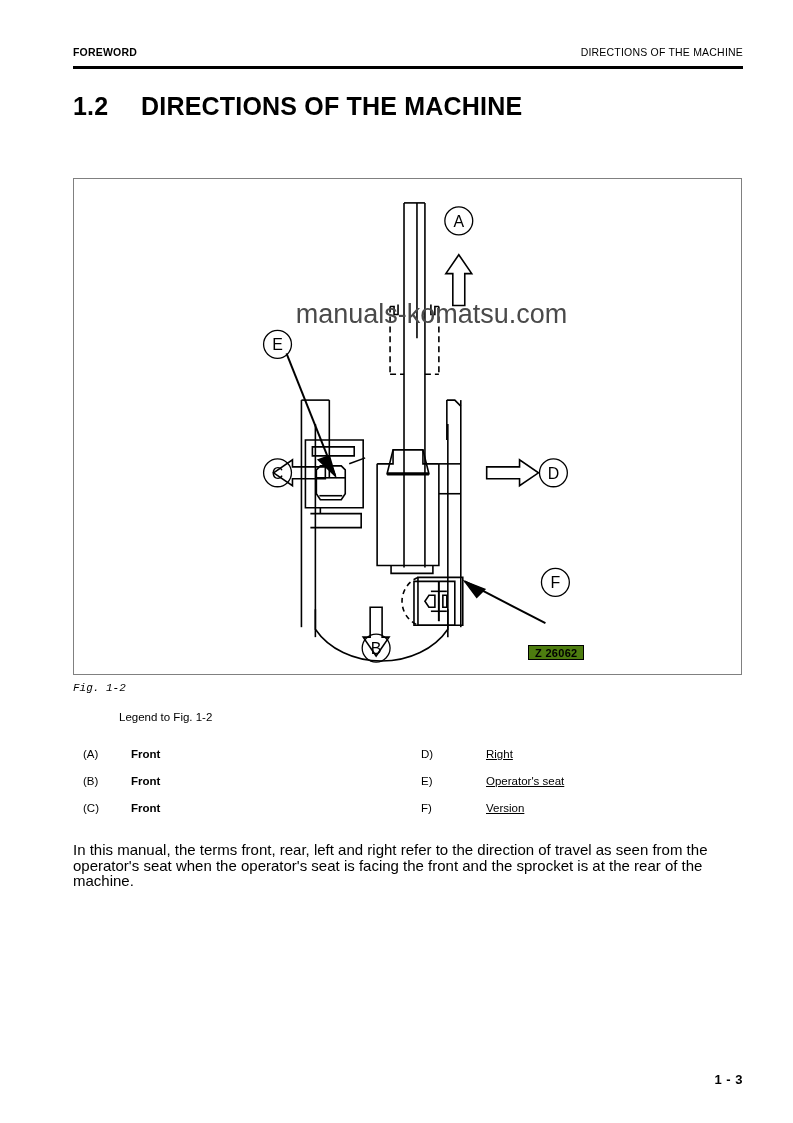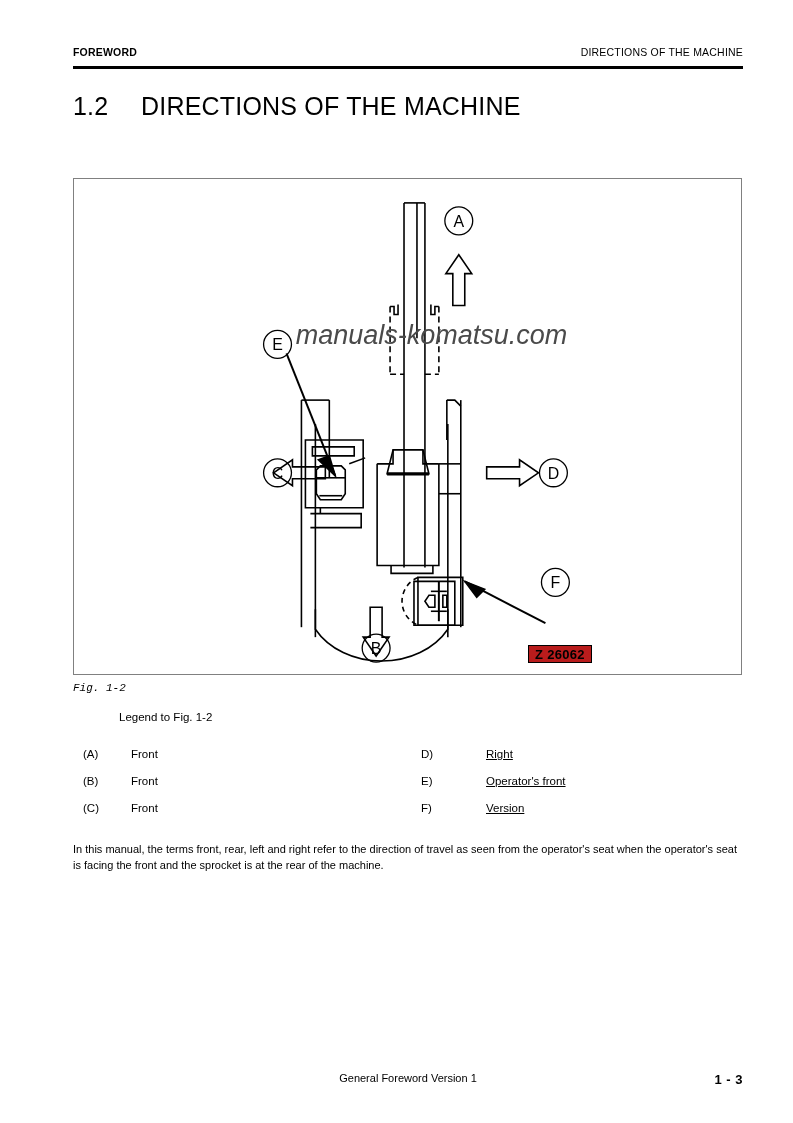--- a/index.html
+++ b/index.html
@@ -47,21 +47,21 @@
   }
 
   
   .title {
     position: absolute;
     left: 73px;
     top: 92px;
     display: flex;
     align-items: baseline;
     font-size: 25px;
-    font-weight: normal;
+    font-weight: bold;
     letter-spacing: 0.2px;
   }
   .title-num {
     width: 68px;
   }
   .title-text {
     white-space: nowrap;
   }
 
   
@@ -78,41 +78,40 @@
   .figure-svg {
     position: absolute;
     left: 0;
     top: 0;
     width: 100%;
     height: 100%;
   }
   .watermark {
     position: absolute;
     left: 0;
-    top: 141px;
+    top: 120px;
     width: 100%;
     text-align: center;
     font-size: 27px;
     color: #4a4a4a;
     letter-spacing: 0px;
     pointer-events: none;
     white-space: nowrap;
     padding-left: 48px;
     box-sizing: border-box;
-    font-style: italic;
   }
   .fignum-box {
     position: absolute;
     left: 454px;
     top: 466px;
     border: 1.5px solid #000000;
     padding: 1px 6px 0px 6px;
-    font-size: 13px;
-    font-weight: bold;
-    background: #b91c1c;
+    font-size: 11px;
+    font-weight: bold;
+    background: #4d7c0f;
     letter-spacing: 0.3px;
   }
 
   
   .fig-caption {
     position: absolute;
     left: 73px;
     top: 682px;
     font-size: 11px;
     font-style: italic;
@@ -137,36 +136,37 @@
     align-items: flex-start;
     font-size: 11.5px;
   }
   .lg-key {
     width: 58px;
     padding-left: 10px;
     box-sizing: border-box;
   }
   .lg-val {
     width: 290px;
+    font-weight: bold;
   }
   .lg-key2 {
     width: 65px;
   }
   .lg-val2 {
     width: 250px;
     text-decoration: underline;
   }
 
   
   .body-text {
     position: absolute;
     left: 73px;
     top: 842px;
     width: 668px;
-    font-size: 11px;
+    font-size: 15px;
     line-height: 15.5px;
   }
 
   
   .footer {
     position: absolute;
     left: 73px;
     top: 1072px;
     width: 670px;
     height: 16px;
@@ -320,30 +320,29 @@
     <div class="legend-row">
       <div class="lg-key">(A)</div>
       <div class="lg-val">Front</div>
       <div class="lg-key2">D)</div>
       <div class="lg-val2">Right</div>
     </div>
     <div class="legend-row">
       <div class="lg-key">(B)</div>
       <div class="lg-val">Front</div>
       <div class="lg-key2">E)</div>
-      <div class="lg-val2">Operator's front</div>
+      <div class="lg-val2">Operator's seat</div>
     </div>
     <div class="legend-row">
       <div class="lg-key">(C)</div>
       <div class="lg-val">Front</div>
       <div class="lg-key2">F)</div>
       <div class="lg-val2">Version</div>
     </div>
   </div>
 
   <div class="body-text">In this manual, the terms front, rear, left and right refer to the direction of travel as seen from the operator's seat when the operator's seat is facing the front and the sprocket is at the rear of the machine.</div>
 
   <div class="footer">
-    <div class="footer-center">General Foreword Version 1</div>
     <div class="footer-right">1 - 3</div>
   </div>
 
 </div>
 
 </body></html>

